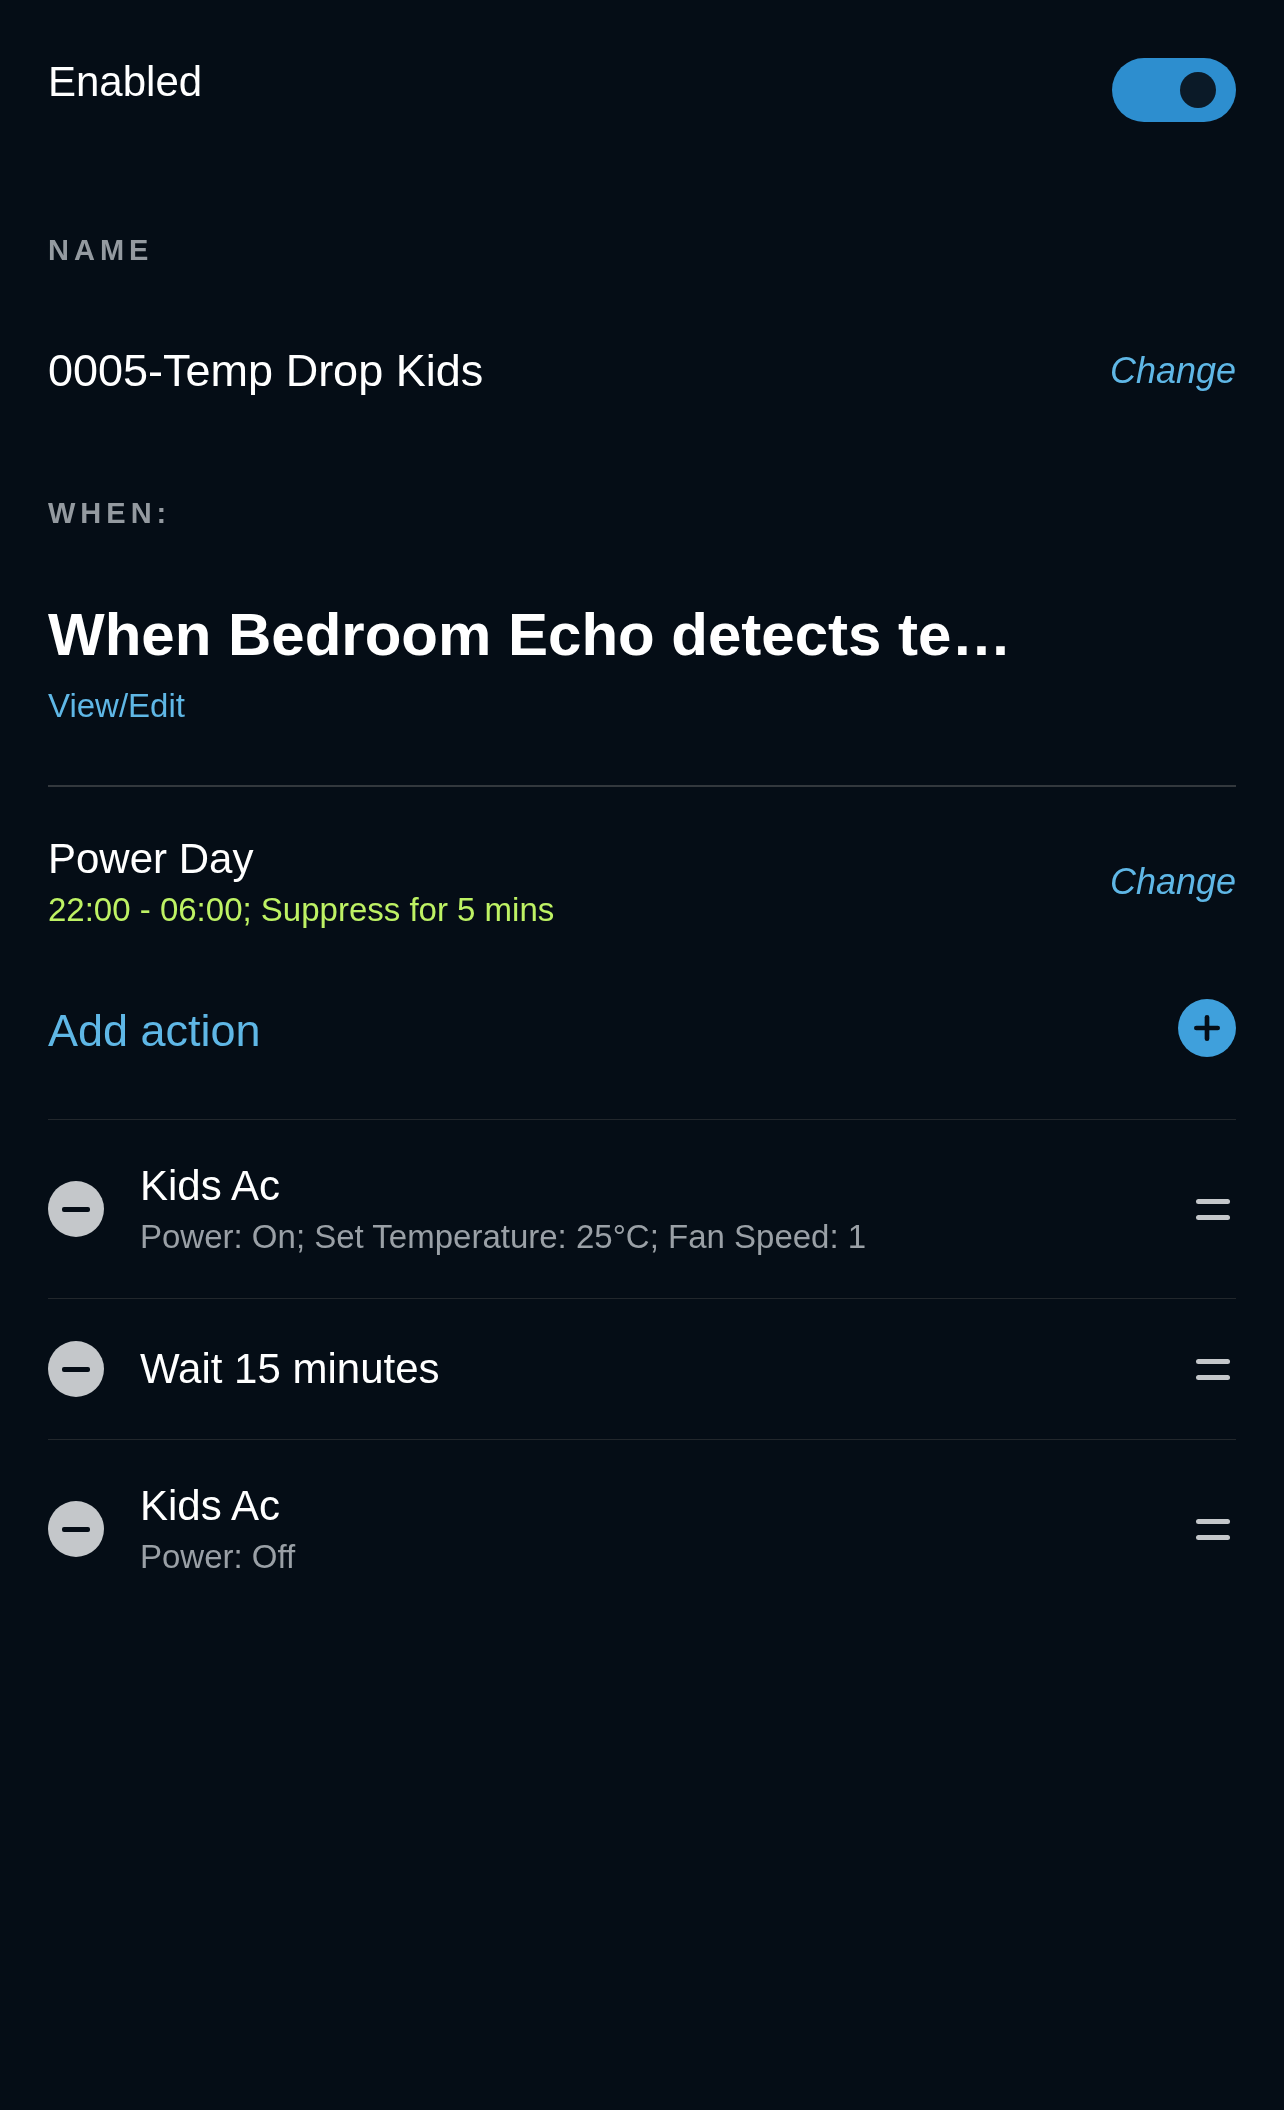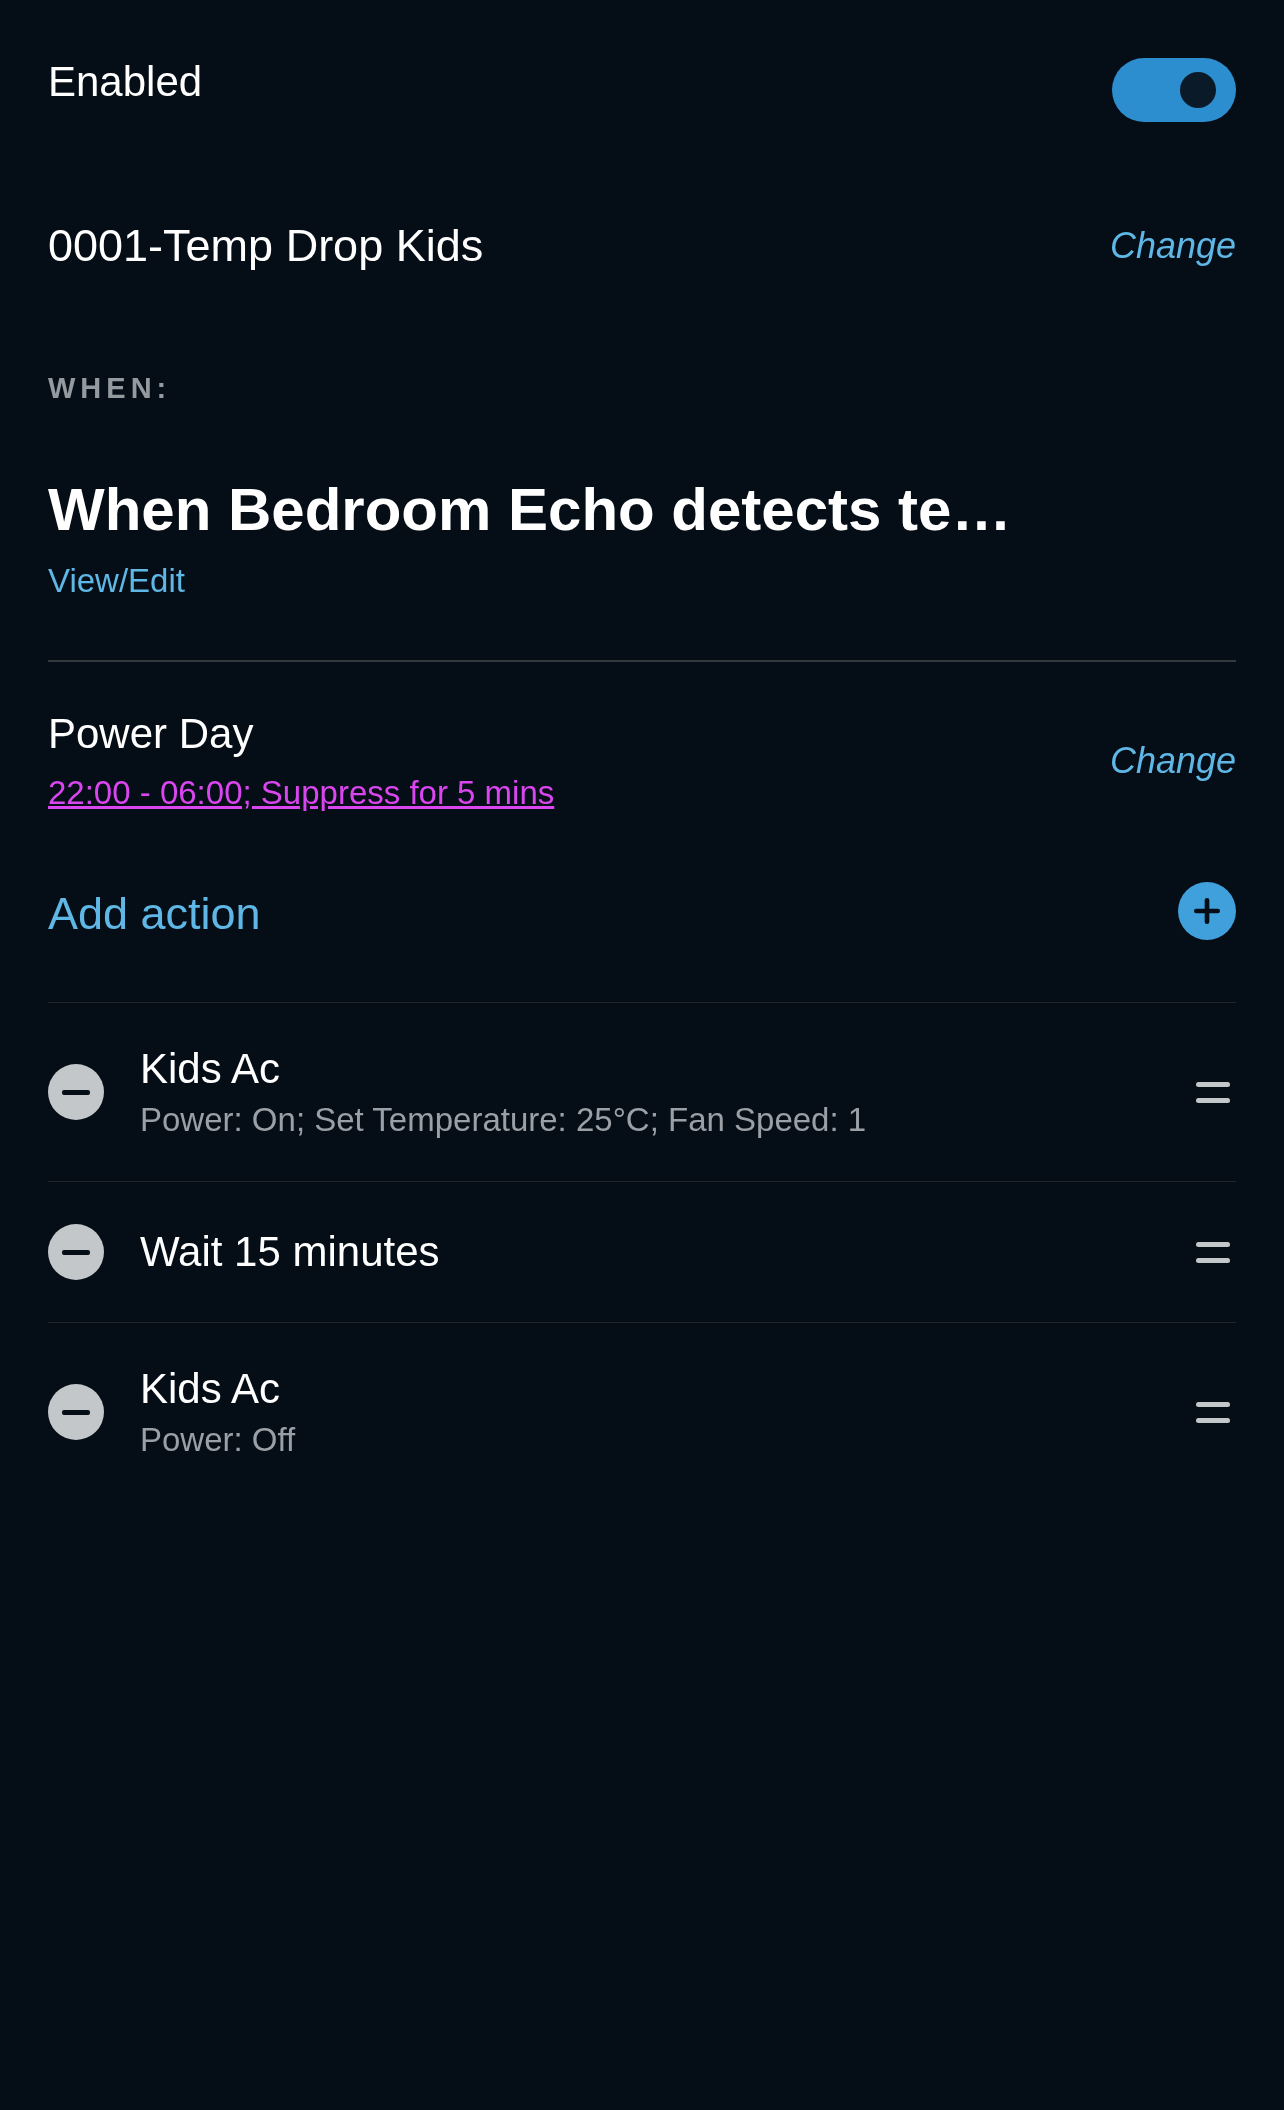--- a/index.html
+++ b/index.html
@@ -111,23 +111,22 @@
   .schedule-text {
     display: flex;
     flex-direction: column;
   }
   .schedule-title {
     font-size: 42px;
     font-weight: 400;
   }
   .schedule-detail {
     font-size: 33px;
-    color: #d946ef;
-    margin-top: 16px;
-    text-decoration: underline;
+    color: #bef264;
+    margin-top: 8px;
   }
   .add-action-row {
     margin-top: 70px;
     display: flex;
     align-items: flex-end;
     justify-content: space-between;
     padding-bottom: 62px;
   }
   .add-action-text {
     color: #5fb7e6;
@@ -202,23 +201,24 @@
 
 <div class="page">
 
   <div class="row enabled-row">
     <div class="enabled-label">Enabled</div>
     <div class="toggle">
       <div class="toggle-knob"></div>
     </div>
   </div>
 
+  <div class="section-header">NAME</div>
 
   <div class="name-row">
-    <div class="name-text">0001-Temp Drop Kids</div>
+    <div class="name-text">0005-Temp Drop Kids</div>
     <div class="link change">Change</div>
   </div>
 
   <div class="section-header when">WHEN:</div>
 
   <div class="trigger-title">When Bedroom Echo detects te…</div>
   <div class="view-edit">View/Edit</div>
 
   <div class="divider"></div>
 

